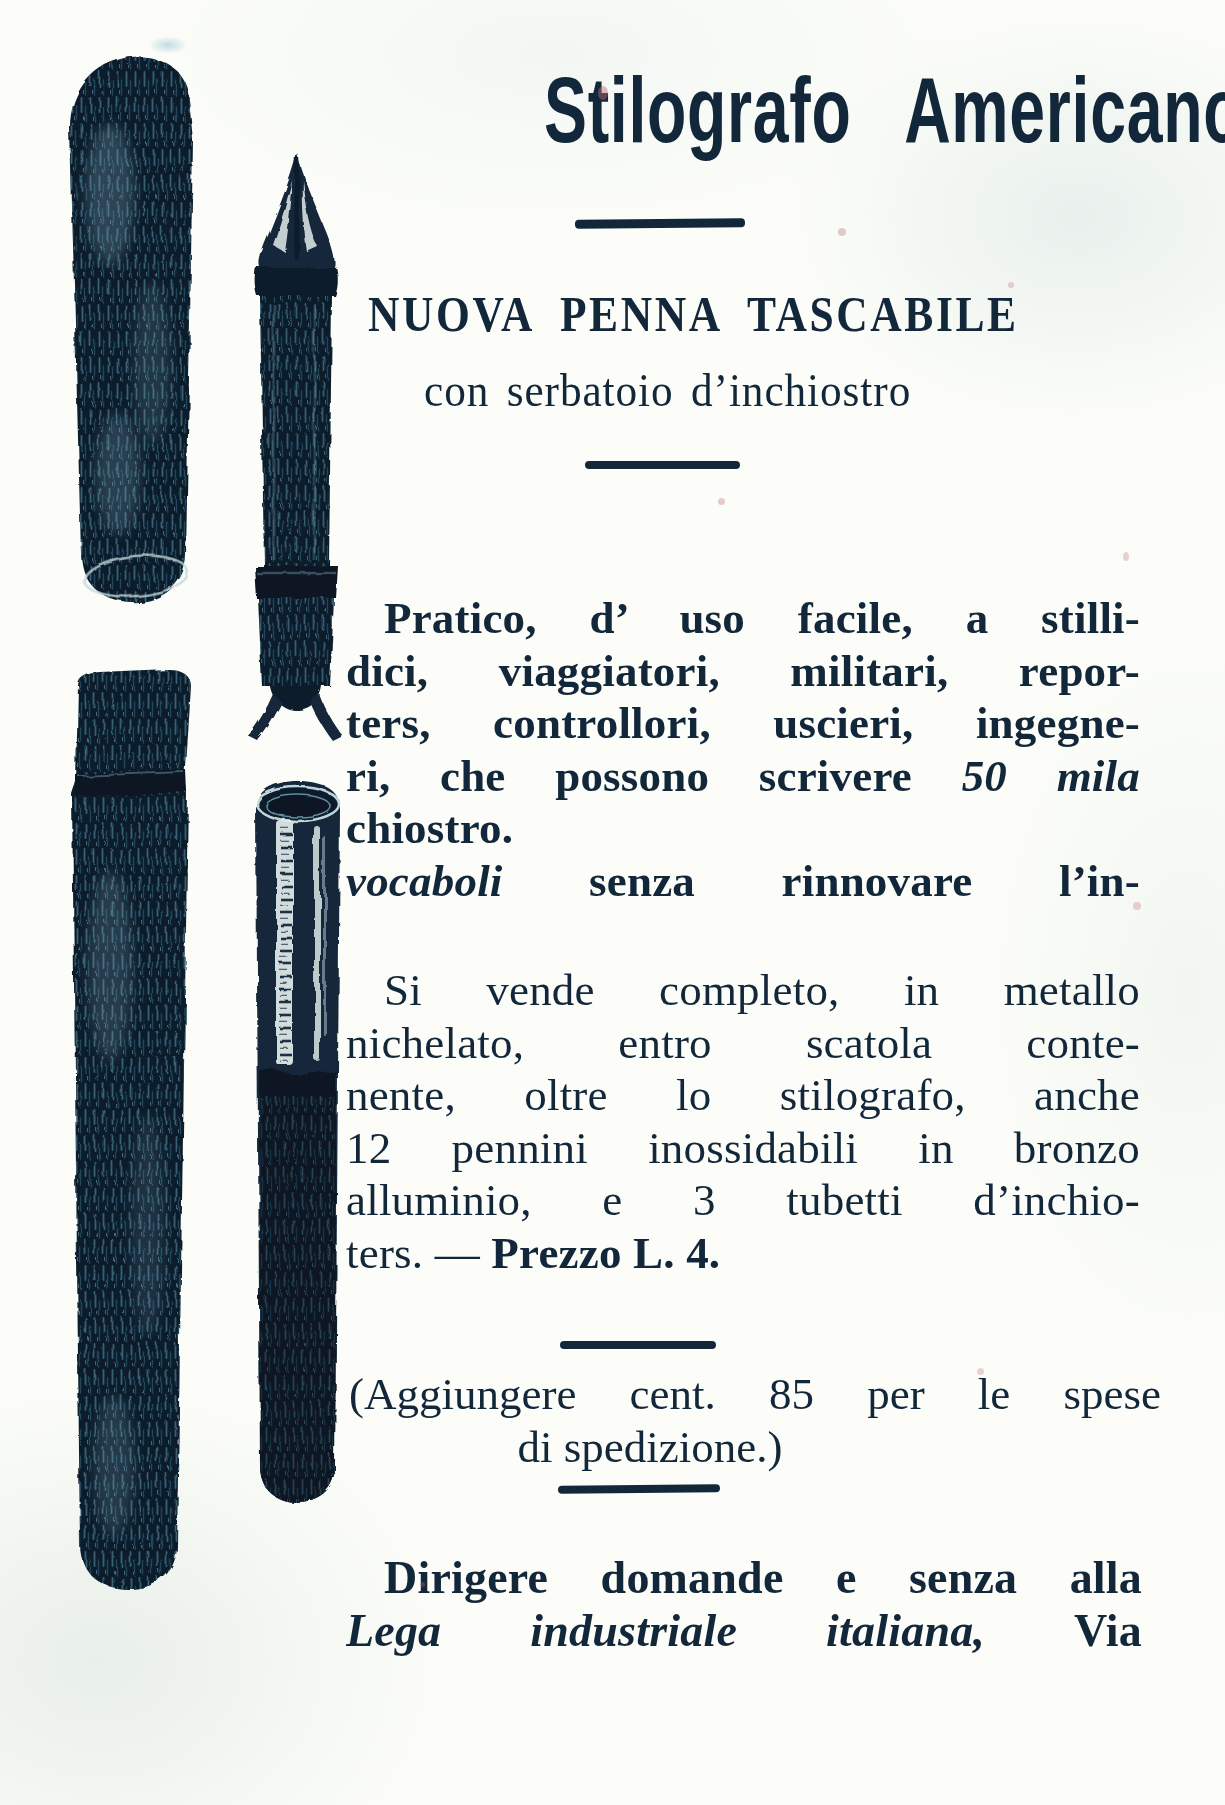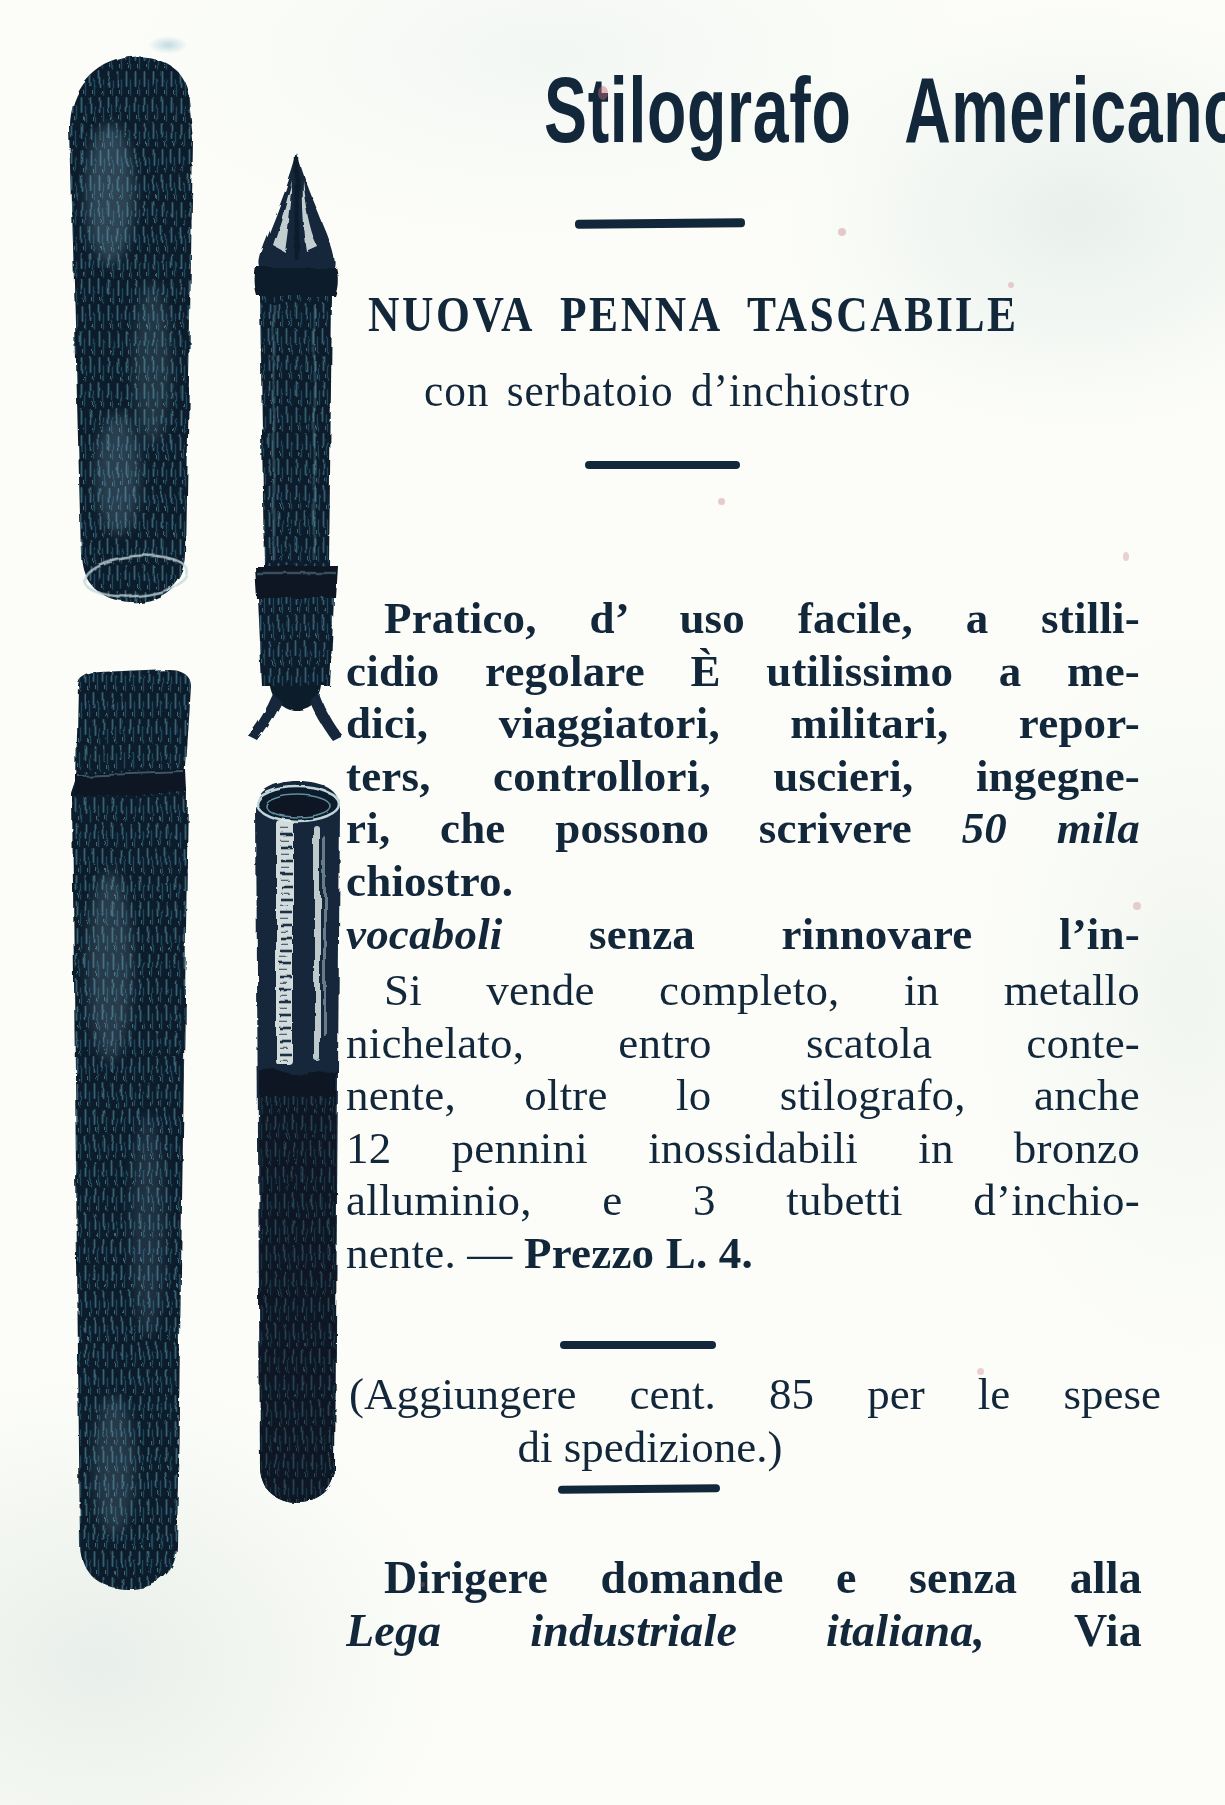--- a/index.html
+++ b/index.html
@@ -160,34 +160,33 @@
 
   <div class="rule r1"></div>
 
   <p class="sub1">NUOVA PENNA TASCABILE</p>
   <p class="sub2">con serbatoio d’inchiostro</p>
 
   <div class="rule r2"></div>
 
   <div class="para p1">
       <div class="tline just ind"><span>Pratico, d’ uso facile, a stilli-</span></div>
-      <div class="tline just"><span>cidio regolare È utilissimo a me-</span></div>
       <div class="tline just"><span>dici, viaggiatori, militari, repor-</span></div>
       <div class="tline just"><span>ters, controllori, uscieri, ingegne-</span></div>
       <div class="tline just"><span>ri, che possono scrivere </span><span class="i">50 mila</span></div>
       <div class="tline"><span>chiostro.</span></div>
       <div class="tline just"><span class="i">vocaboli</span><span> senza rinnovare l’in-</span></div>
     </div>
   <div class="para p2">
       <div class="tline just ind"><span>Si vende completo, in metallo</span></div>
       <div class="tline just"><span>nichelato, entro scatola conte-</span></div>
       <div class="tline just"><span>nente, oltre lo stilografo, anche</span></div>
       <div class="tline just"><span>12 pennini inossidabili in bronzo</span></div>
       <div class="tline just"><span>alluminio, e 3 tubetti d’inchio-</span></div>
-      <div class="tline"><span>nente. — </span><span class="b">Prezzo L. 4.</span></div>
+      <div class="tline"><span>ters. — </span><span class="b">Prezzo L. 4.</span></div>
     </div>
 
   <div class="rule r3"></div>
 
   <div class="note">
       <div class="tline just"><span>(Aggiungere cent. 85 per le spese</span></div>
       <div class="tline ctr" style="padding-right: 210px; text-align: center;"><span>di spedizione.)</span></div>
     </div>
 
   <div class="rule r4"></div>

